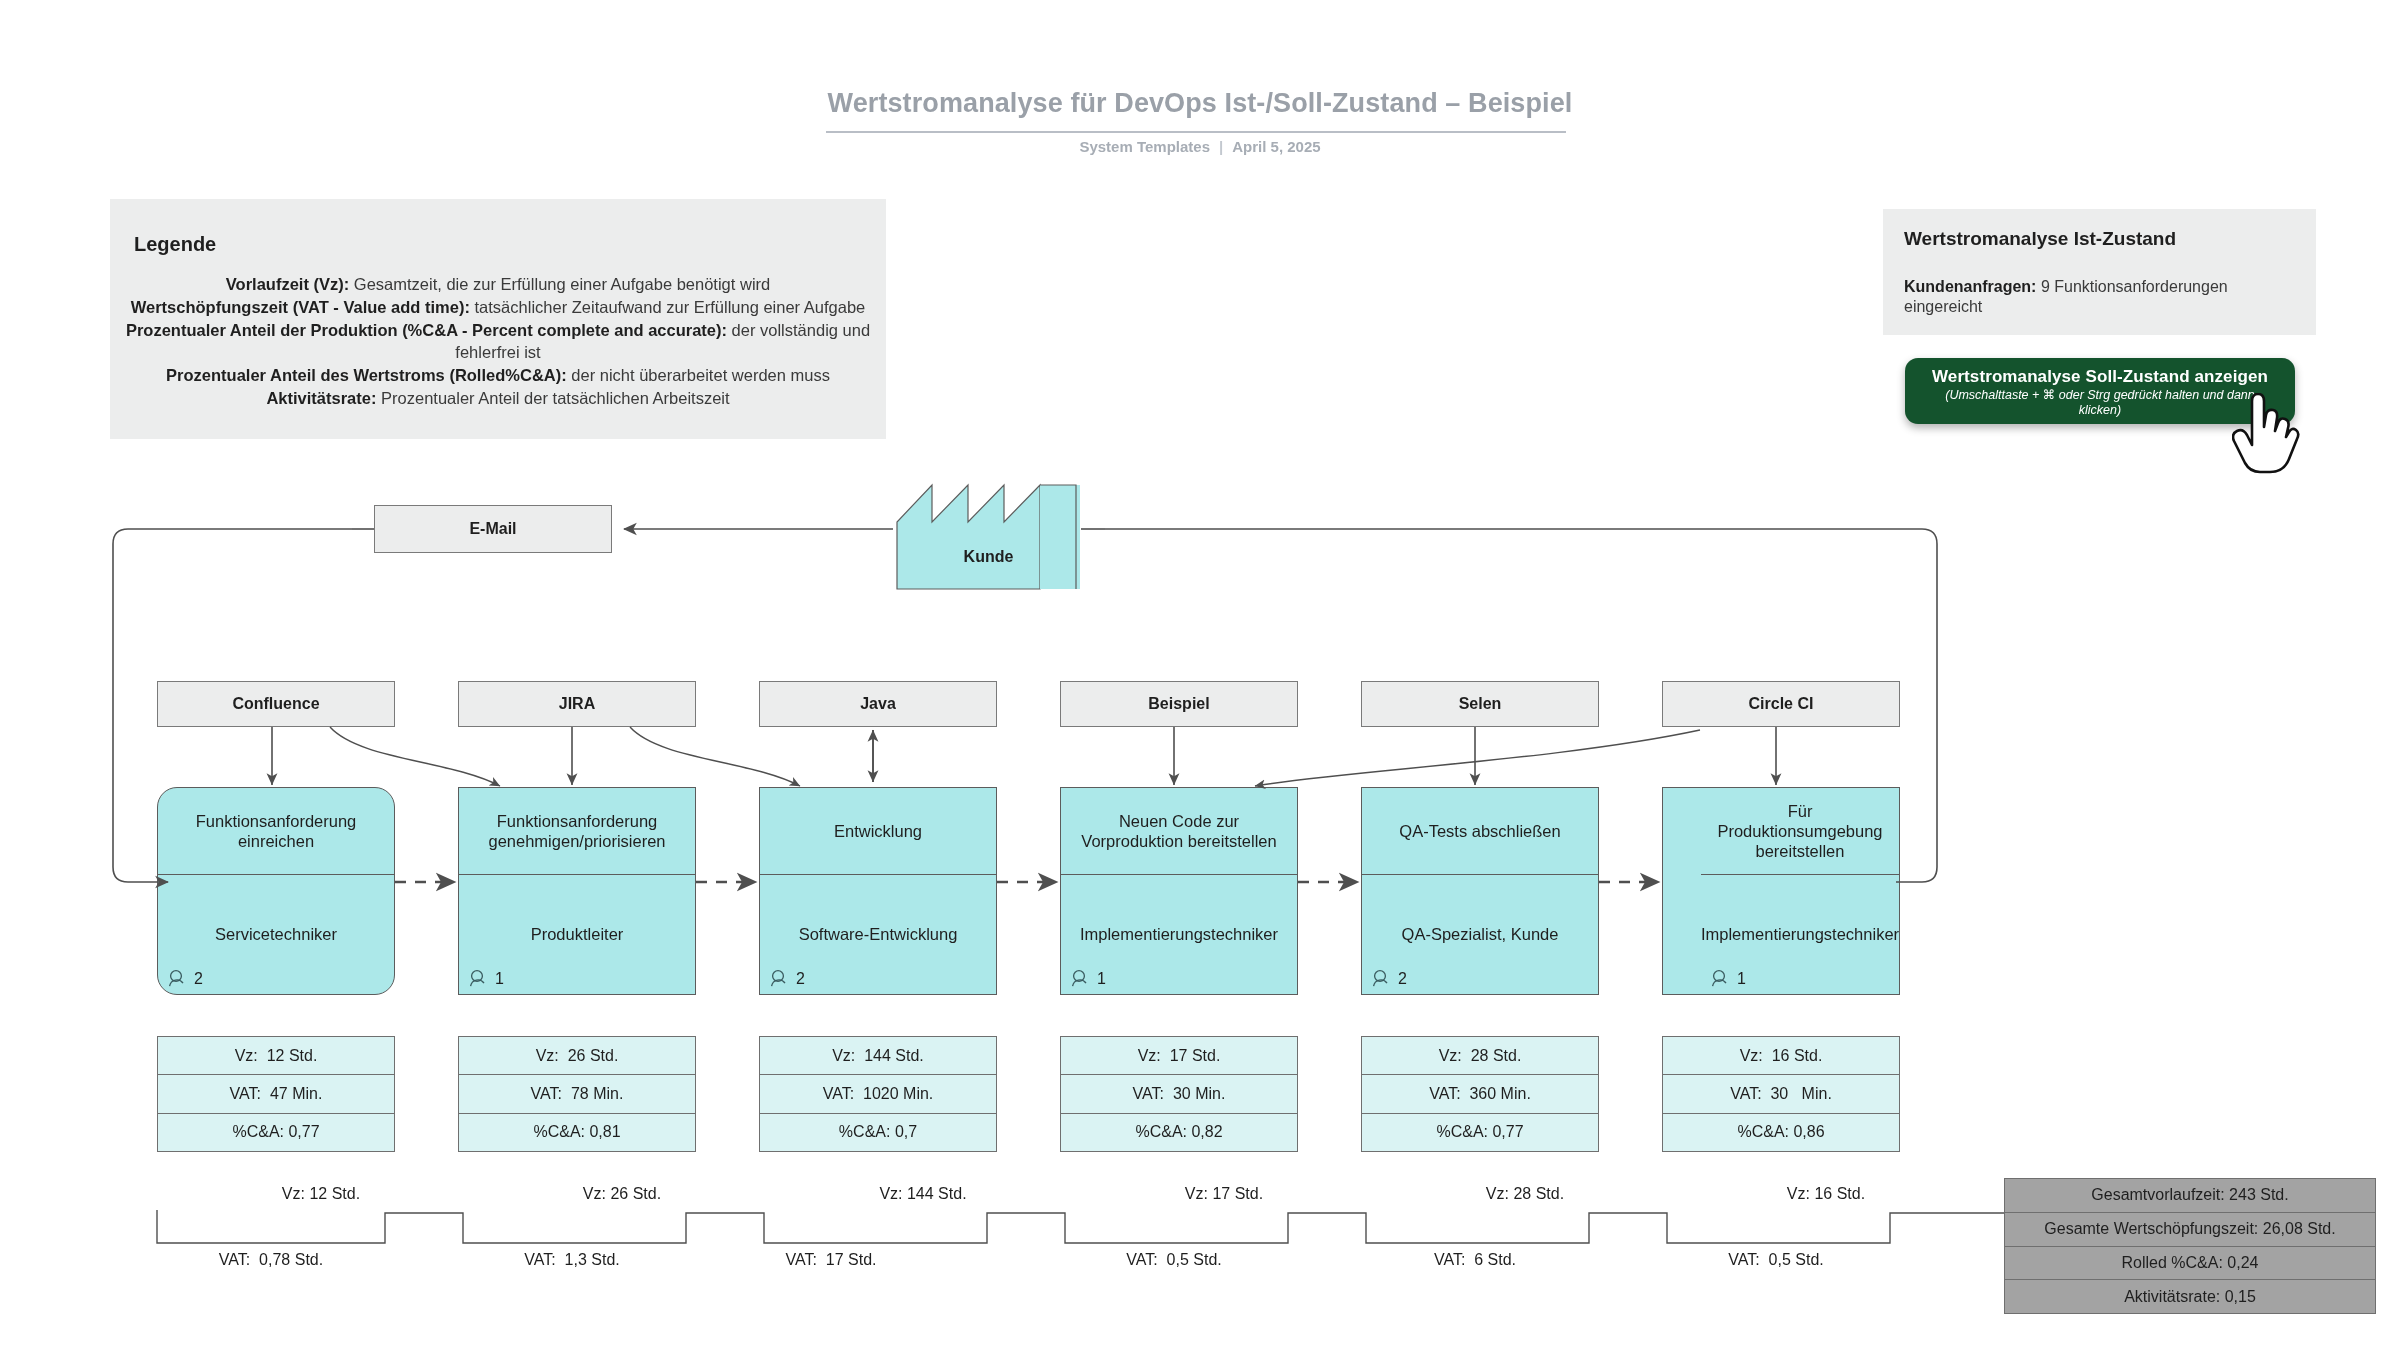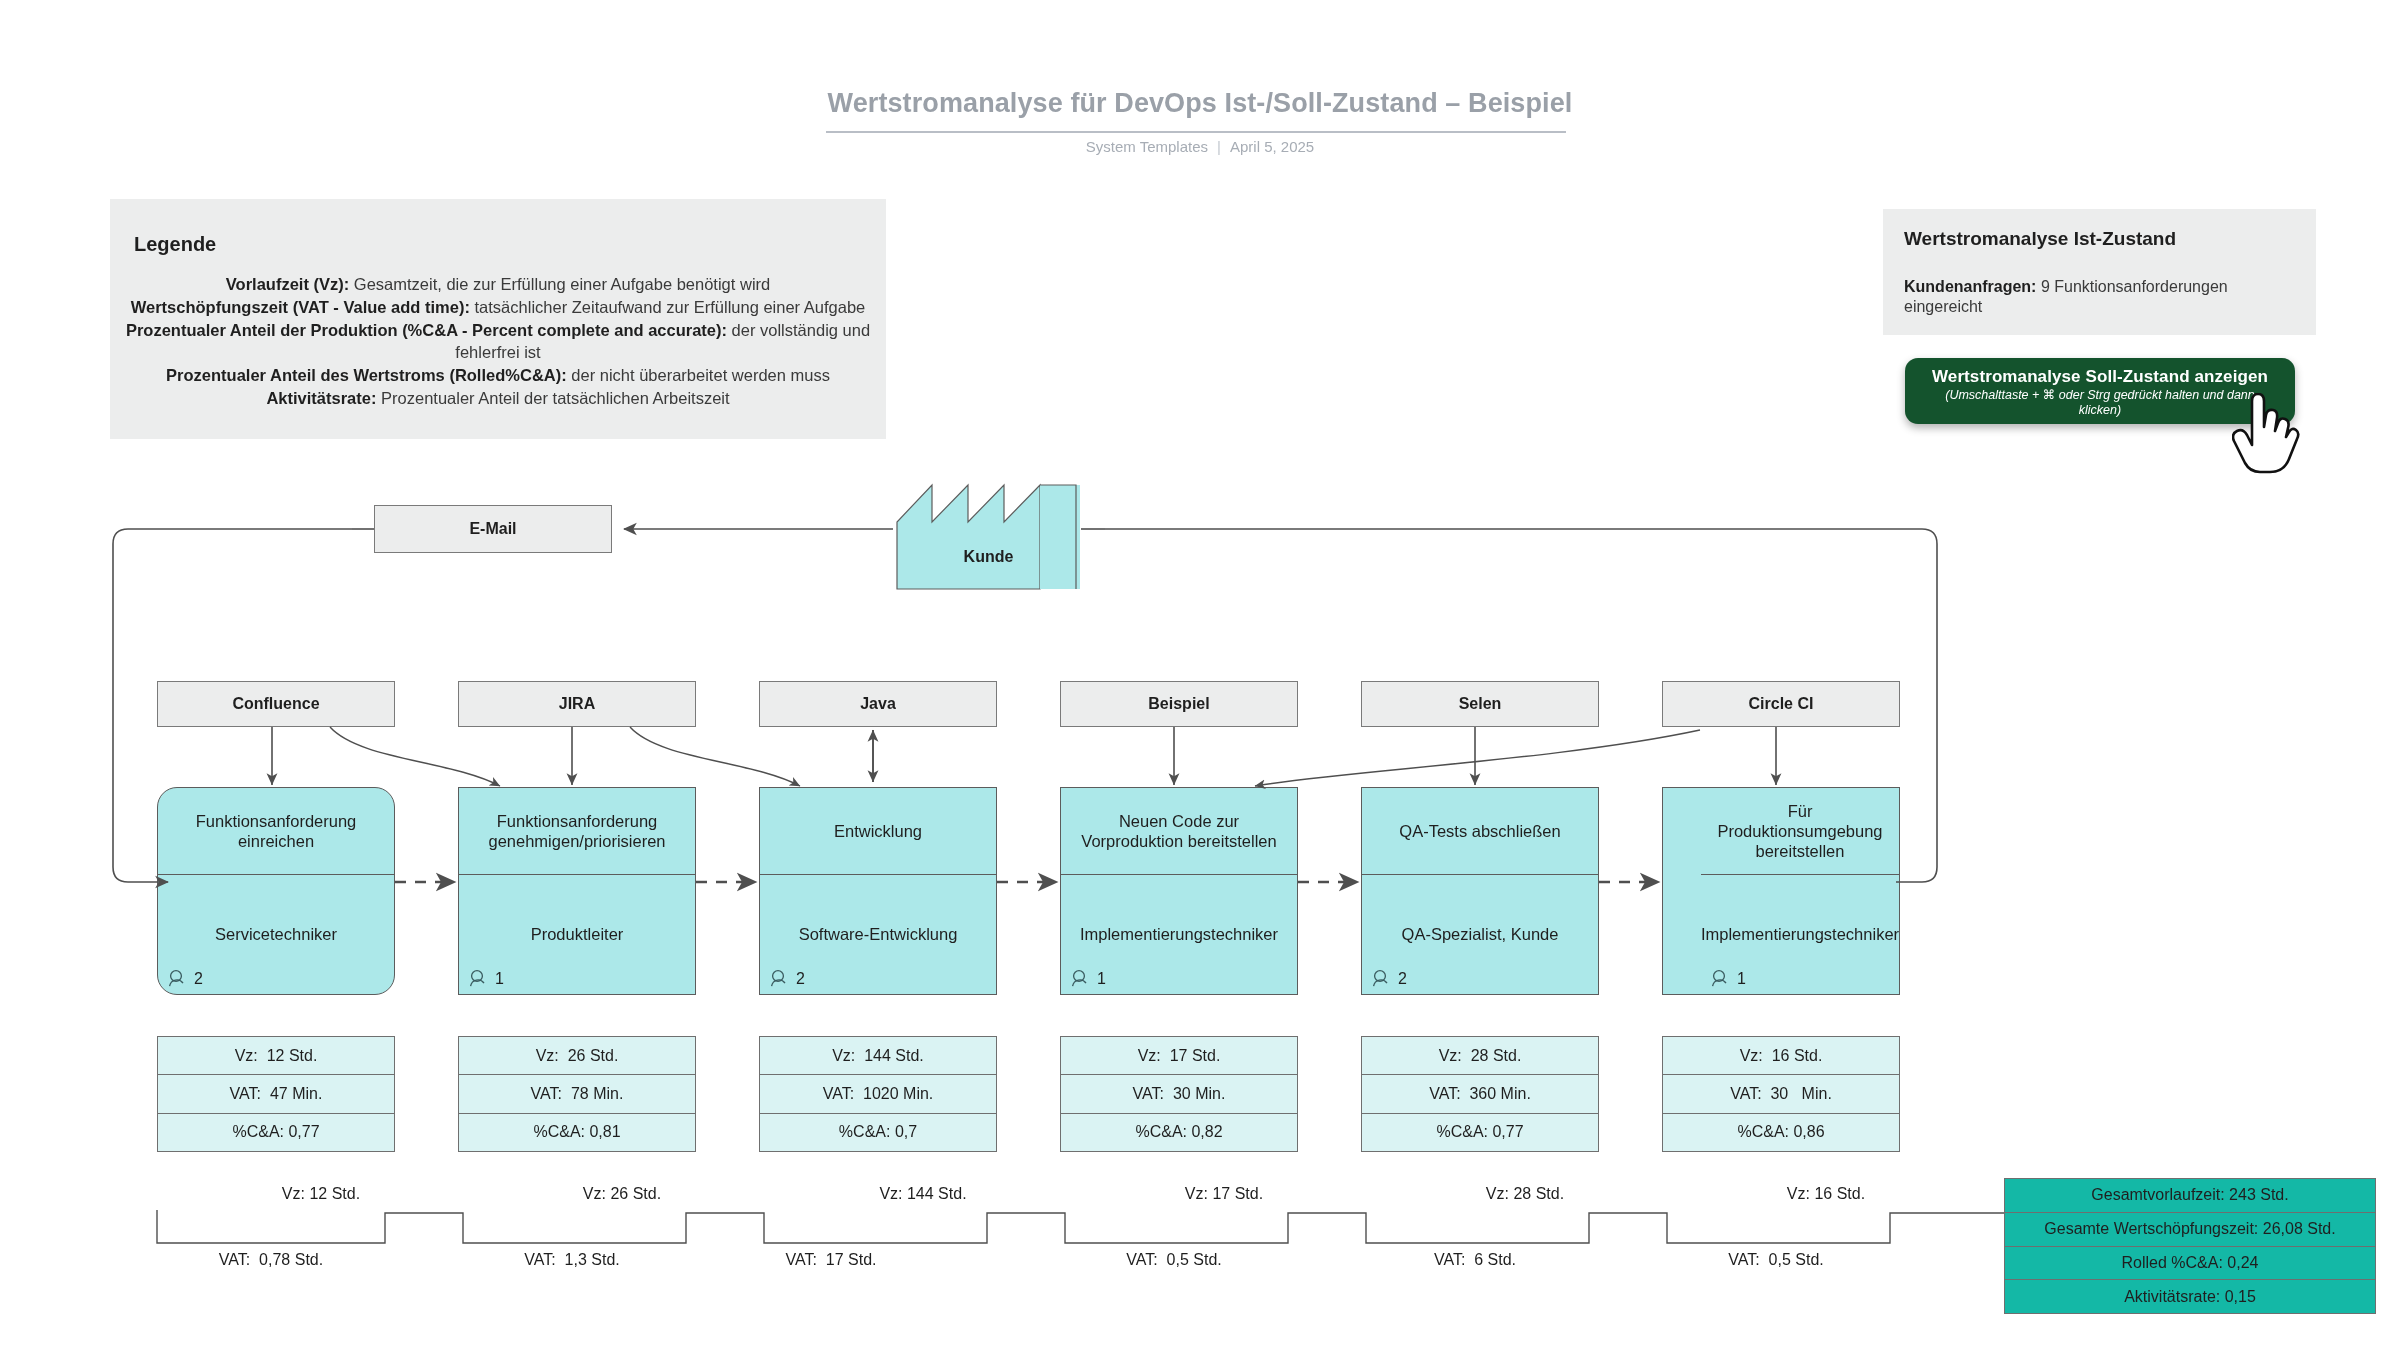--- a/index.html
+++ b/index.html
@@ -14,21 +14,21 @@
   
   #doc-title{
     left:0;right:0;top:88px;text-align:center;
     font-size:27px;font-weight:bold;color:#9aa0a8;letter-spacing:.1px;
   }
   #title-rule{
     left:826px;top:131px;width:740px;height:2px;background:#b9bec6;
   }
   #doc-subtitle{
     left:0;right:0;top:138px;text-align:center;
-    font-size:15px;color:#a7adb5;
+    font-size:15px;color:#a7adb5;font-weight:bold;
   }
   #doc-subtitle .sep{display:inline-block;padding:0 9px;color:#c3c8cf;}
 
   
   #legend{
     left:110px;top:199px;width:776px;height:240px;background:#eceded;
   }
   #legend-title{
     left:134px;top:233px;font-size:20px;font-weight:bold;color:#1f1f1f;
   }
@@ -96,21 +96,21 @@
   }
   .metric div{
     flex:1;display:flex;align-items:center;justify-content:center;
     font-size:16px;color:#1f1f1f;white-space:pre;
   }
   .metric div + div{border-top:1px solid #6f6f6f;}
 
   
   #summary{
     left:2004px;top:1178px;width:372px;height:136px;
-    background:#14b8a6;border:1px solid #6f6f6f;display:flex;flex-direction:column;
+    background:#a3a3a3;border:1px solid #6f6f6f;display:flex;flex-direction:column;
   }
   #summary div{
     flex:1;display:flex;align-items:center;justify-content:center;
     font-size:16px;color:#1f1f1f;
   }
   #summary div + div{border-top:1px solid #6f6f6f;}
 
   
   .tl-vz{position:absolute;font-size:16px;color:#1f1f1f;text-align:center;}
   .tl-vat{position:absolute;font-size:16px;color:#1f1f1f;text-align:center;white-space:pre;}

